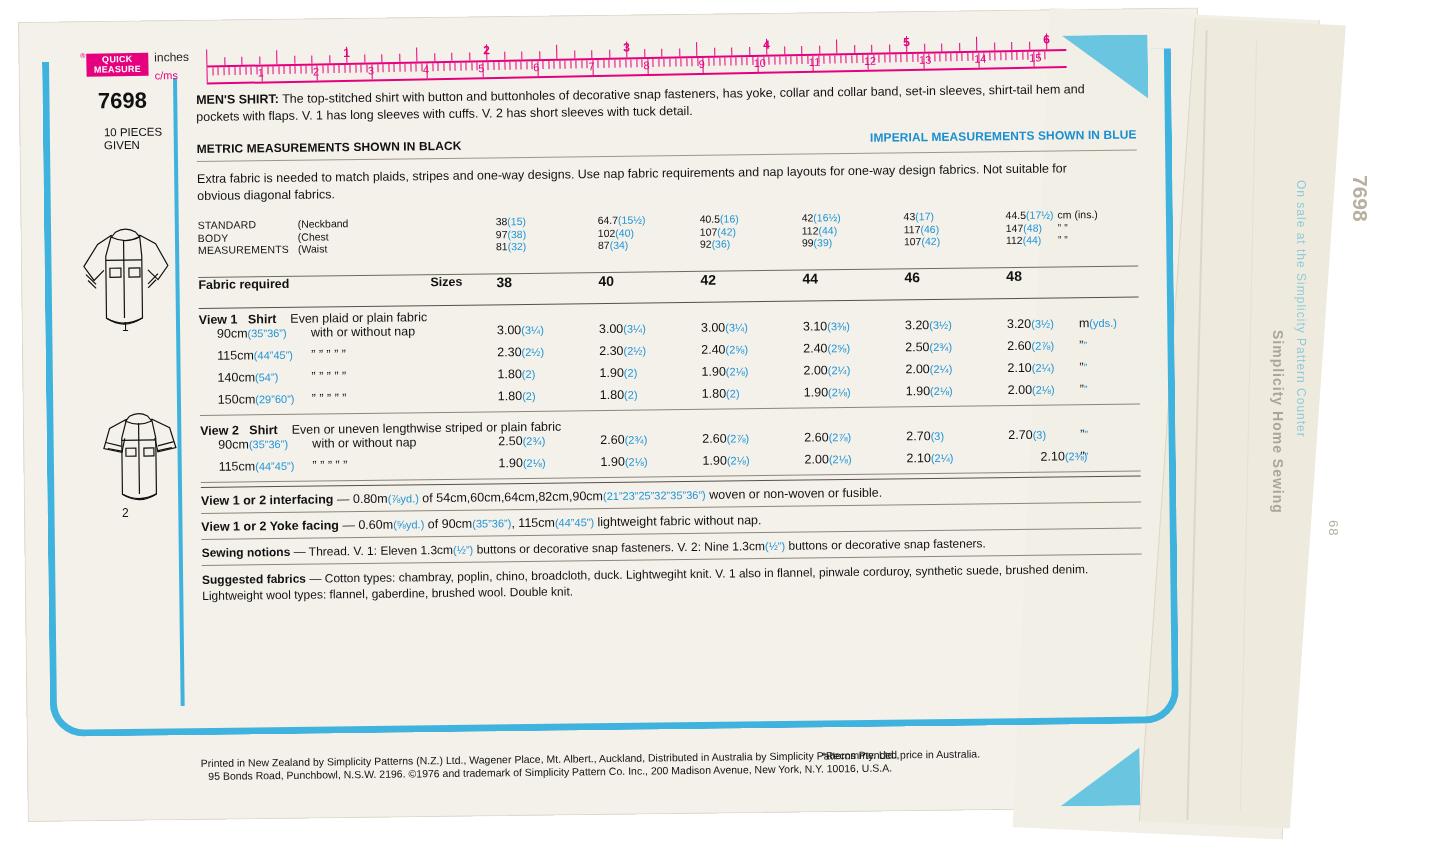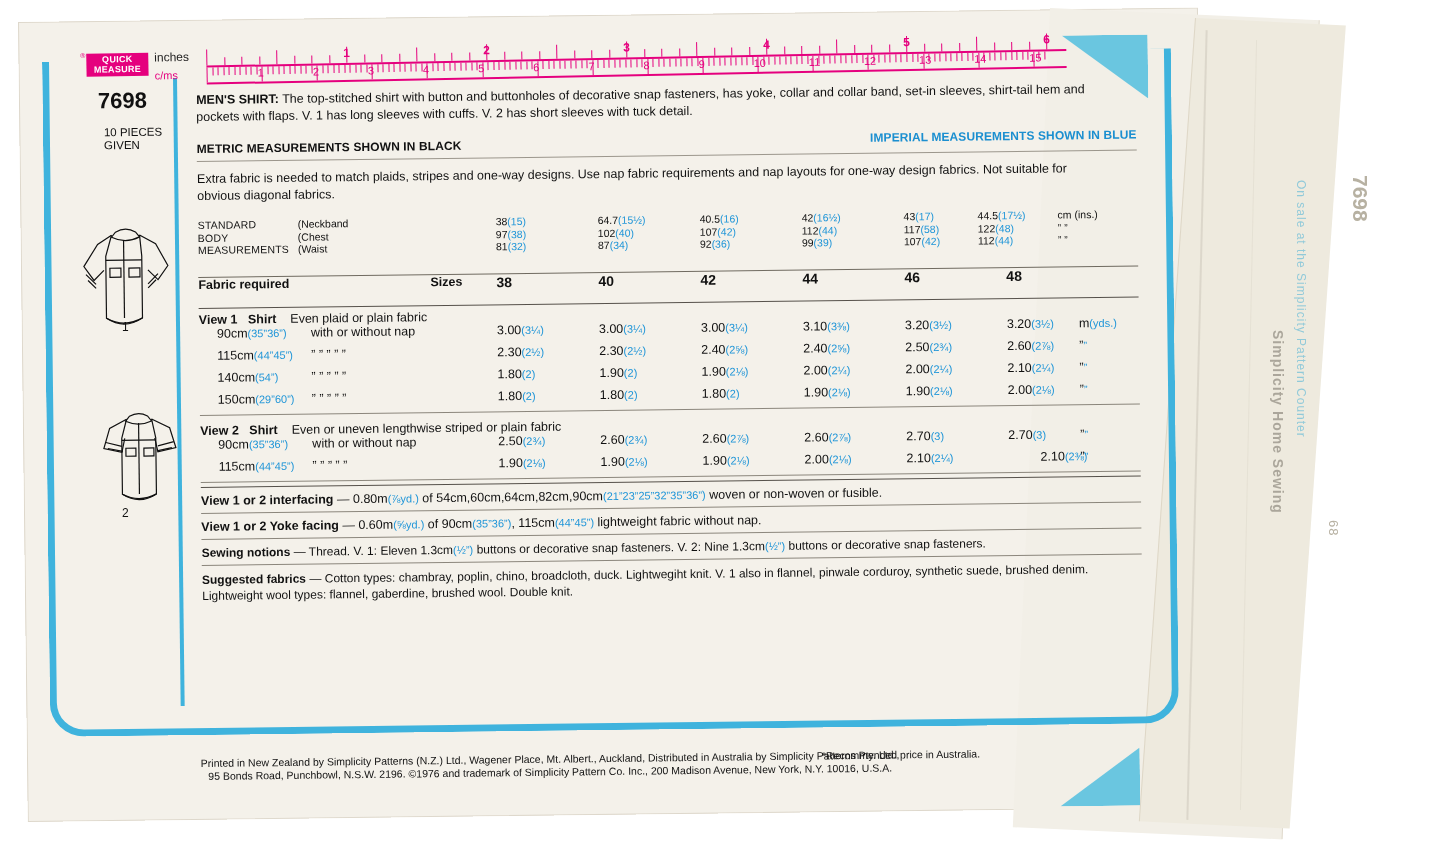--- a/index.html
+++ b/index.html
@@ -711,26 +711,26 @@
             <div><span>107</span><span class="imp">(42)</span></div>
             <div><span>92</span><span class="imp">(36)</span></div>
           </div>
           <div class="meas-col" style="left: 604px;">
             <div><span>42</span><span class="imp">(16½)</span></div>
             <div><span>112</span><span class="imp">(44)</span></div>
             <div><span>99</span><span class="imp">(39)</span></div>
           </div>
           <div class="meas-col" style="left: 706px;">
             <div><span>43</span><span class="imp">(17)</span></div>
-            <div><span>117</span><span class="imp">(58)</span></div>
+            <div><span>117</span><span class="imp">(46)</span></div>
             <div><span>107</span><span class="imp">(42)</span></div>
           </div>
-          <div class="meas-col" style="left: 780px;">
+          <div class="meas-col" style="left: 808px;">
             <div><span>44.5</span><span class="imp">(17½)</span></div>
-            <div><span>122</span><span class="imp">(48)</span></div>
+            <div><span>147</span><span class="imp">(48)</span></div>
             <div><span>112</span><span class="imp">(44)</span></div>
           </div>
         </div>
       <div class="unit-col" style="left:860px;">
         <div>cm (ins.)</div>
         <div>”  ”</div>
         <div>”  ”</div>
       </div>
     </div>
 

